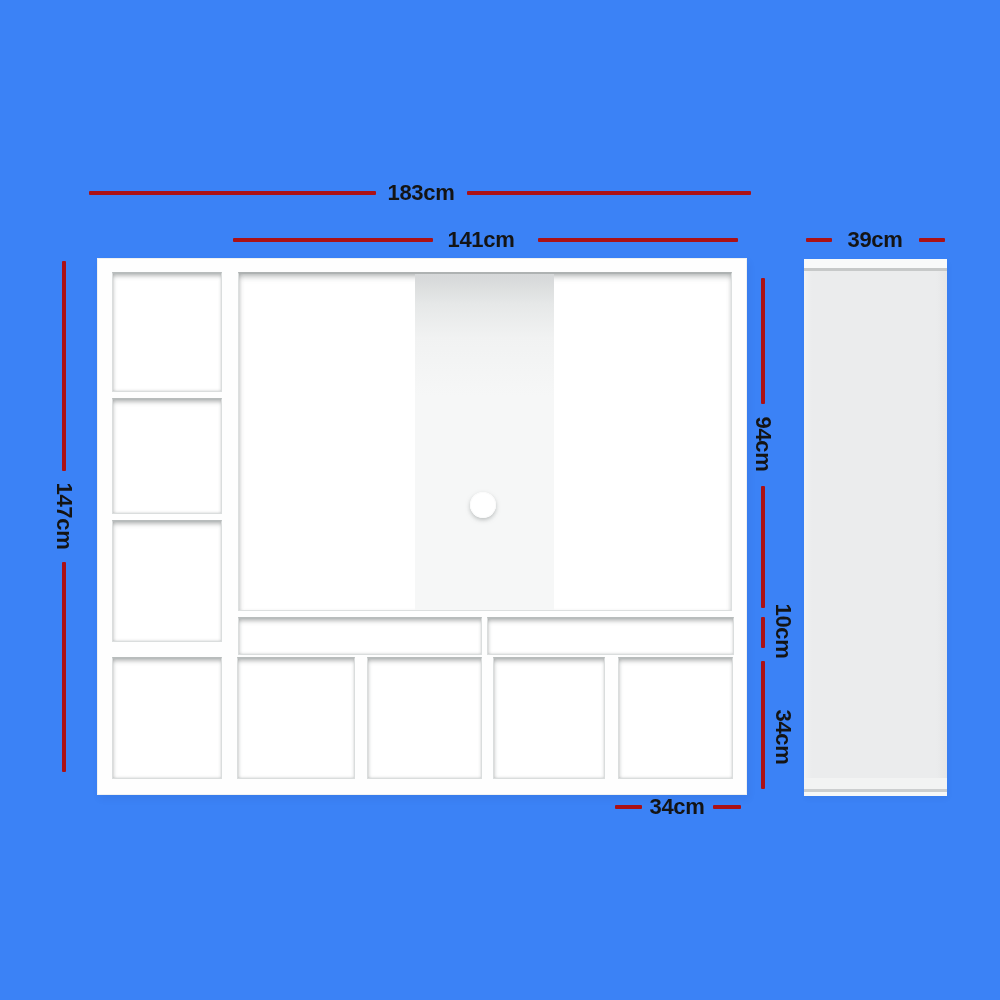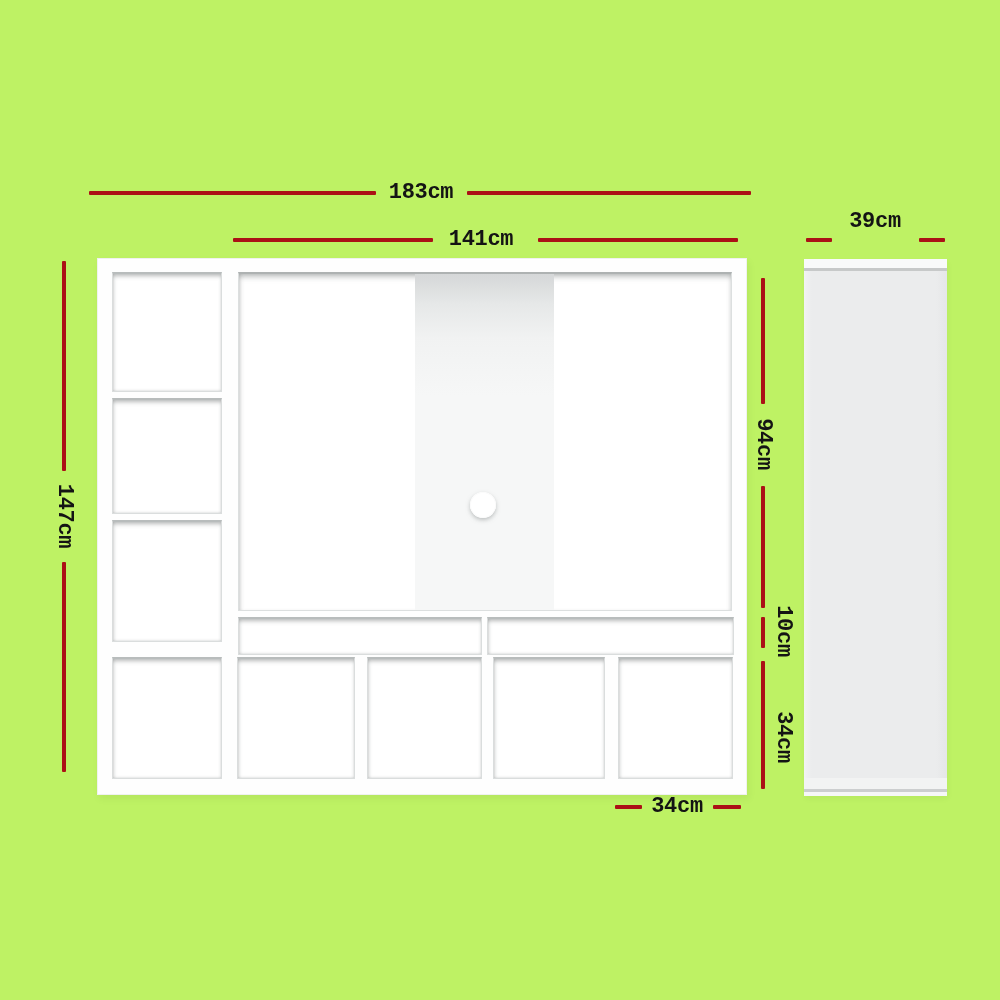--- a/index.html
+++ b/index.html
@@ -1,18 +1,18 @@
 <!DOCTYPE html>
 <html><head>
 <meta charset="utf-8">
 <style>
   html,body{margin:0;padding:0;background:#fff;}
   .canvas{
-    position:relative;width:1000px;height:1000px;background:#bef264;overflow:hidden;
-    font-family:Liberation Mono, monospace;
+    position:relative;width:1000px;height:1000px;background:#3b82f6;overflow:hidden;
+    font-family:Liberation Sans, sans-serif;
   }
   
   .hseg{position:absolute;height:4px;background:var(--red);border-radius:1px;}
   .vseg{position:absolute;width:4px;background:var(--red);border-radius:1px;}
   .dimlabel{
     position:absolute;font-size:22px;font-weight:700;color:#141414;
     letter-spacing:-0.3px;white-space:nowrap;transform:translate(-50%,-50%);
     line-height:1;
   }
   .dimlabel.rot{transform:translate(-50%,-50%) rotate(90deg);}
@@ -70,21 +70,21 @@
 
   <div class="hseg" style="left:89px;top:191px;width:287px;"></div>
   <span class="dimlabel" style="left:421px;top:193px;">183cm</span>
   <div class="hseg" style="left:467px;top:191px;width:284px;"></div>
 
   <div class="hseg" style="left:233px;top:238px;width:200px;"></div>
   <span class="dimlabel" style="left:481px;top:240px;">141cm</span>
   <div class="hseg" style="left:538px;top:238px;width:200px;"></div>
 
   <div class="hseg" style="left:806px;top:238px;width:26px;"></div>
-  <span class="dimlabel" style="left:875px;top:222px;">39cm</span>
+  <span class="dimlabel" style="left:875px;top:240px;">39cm</span>
   <div class="hseg" style="left:919px;top:238px;width:26px;"></div>
 
   <div class="vseg" style="left:62px;top:261px;height:210px;"></div>
   <span class="dimlabel rot" style="left:64px;top:516px;">147cm</span>
   <div class="vseg" style="left:62px;top:562px;height:210px;"></div>
 
   <div class="vseg" style="left:761px;top:278px;height:126px;"></div>
   <span class="dimlabel rot" style="left:763px;top:444px;">94cm</span>
   <div class="vseg" style="left:761px;top:486px;height:122px;"></div>
 

